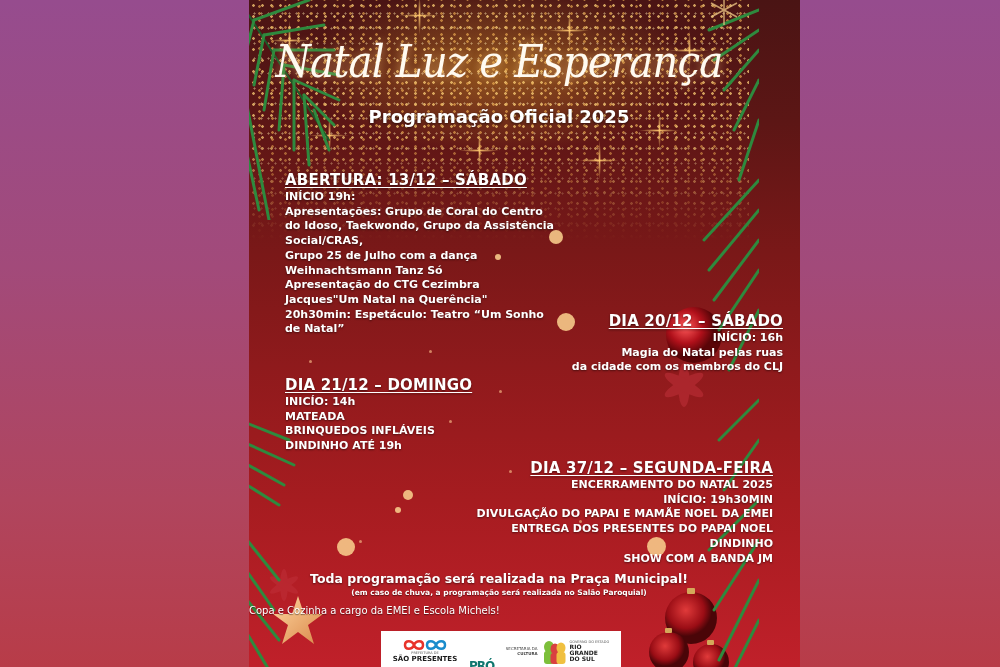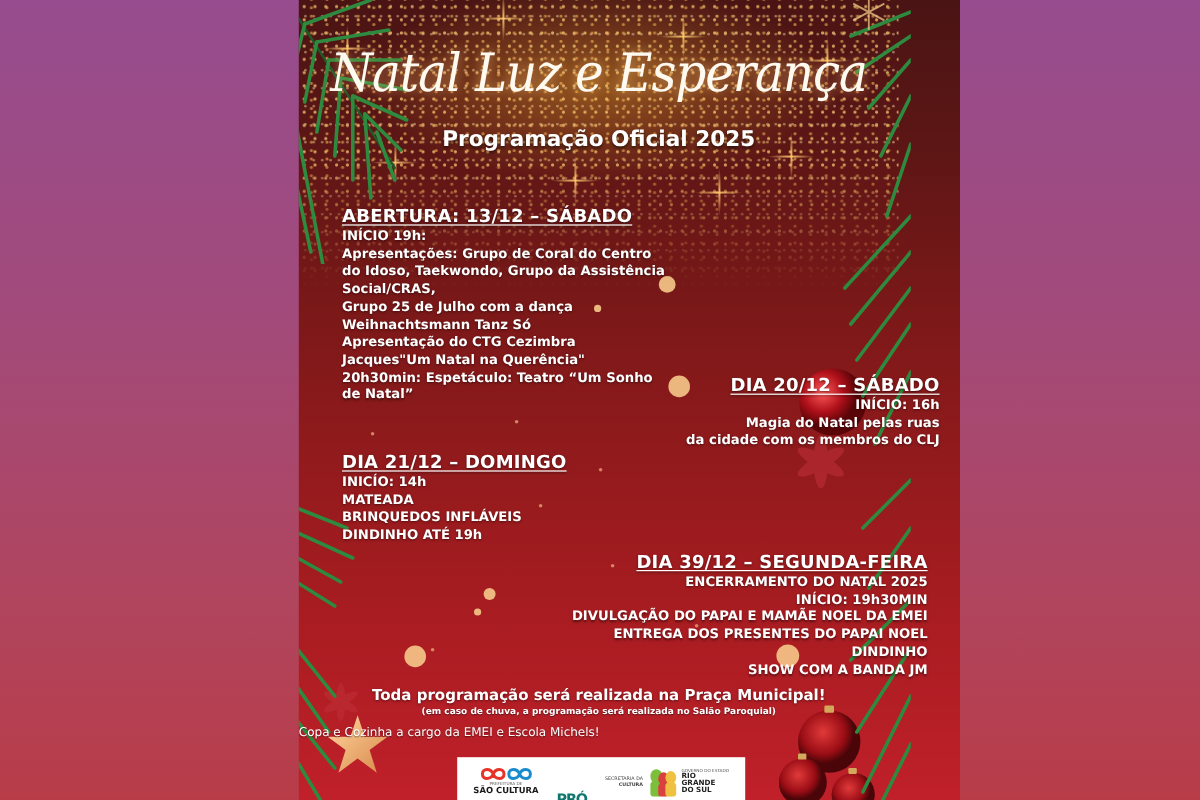--- a/index.html
+++ b/index.html
@@ -265,21 +265,21 @@
 
   <div class="block" style="left:36px;top:376px">
     <div class="heading">DIA 21/12 – DOMINGO</div>
     <div class="line">INICÍO: 14h</div>
     <div class="line">MATEADA</div>
     <div class="line">BRINQUEDOS INFLÁVEIS</div>
     <div class="line">DINDINHO ATÉ 19h</div>
   </div>
 
   <div class="block right" style="right:27px;top:411px">
-    <div class="heading">DIA 39/12 – SEGUNDA-FEIRA</div>
+    <div class="heading">DIA 37/12 – SEGUNDA-FEIRA</div>
     <div class="line">ENCERRAMENTO DO NATAL 2025</div>
     <div class="line">INÍCIO: 19h30MIN</div>
     <div class="line">DIVULGAÇÃO DO PAPAI E MAMÃE NOEL DA EMEI</div>
     <div class="line">ENTREGA DOS PRESENTES DO PAPAI NOEL</div>
     <div class="line">DINDINHO</div>
     <div class="line">SHOW COM A BANDA JM</div>
   </div>
 
   <div class="footer-main">Toda programação será realizada na Praça Municipal!</div>
   <div class="footer-note">(em caso de chuva, a programação será realizada no Salão Paroquial)</div>
@@ -287,21 +287,21 @@
 
   <div class="logos">
     <div class="logo">
       <svg width="44" height="12" viewBox="0 0 44 12">
         <g fill="none" stroke-width="2.5">
           <path d="M2,6 C2,1 9,1 11,6 C13,11 20,11 20,6 C20,1 13,1 11,6 C9,11 2,11 2,6" stroke="#e8332a"></path>
           <path d="M24,6 C24,1 31,1 33,6 C35,11 42,11 42,6 C42,1 35,1 33,6 C31,11 24,11 24,6" stroke="#1a8ccc"></path>
         </g>
       </svg>
       <span class="logo-tiny">PREFEITURA DE</span>
-      <span class="logo-sm-text">SÃO CULTURA</span>
+      <span class="logo-sm-text">SÃO PRESENTES</span>
     </div>
     <div class="logo">
       <span class="pro">PRÓ</span>
       <span class="cultura">cultura</span>
     </div>
     <div class="logo" style="flex-direction:row;gap:3px">
       <div class="sec-text">
         <div>SECRETARIA DA</div>
         <div style="font-weight:bold">CULTURA</div>
       </div>

